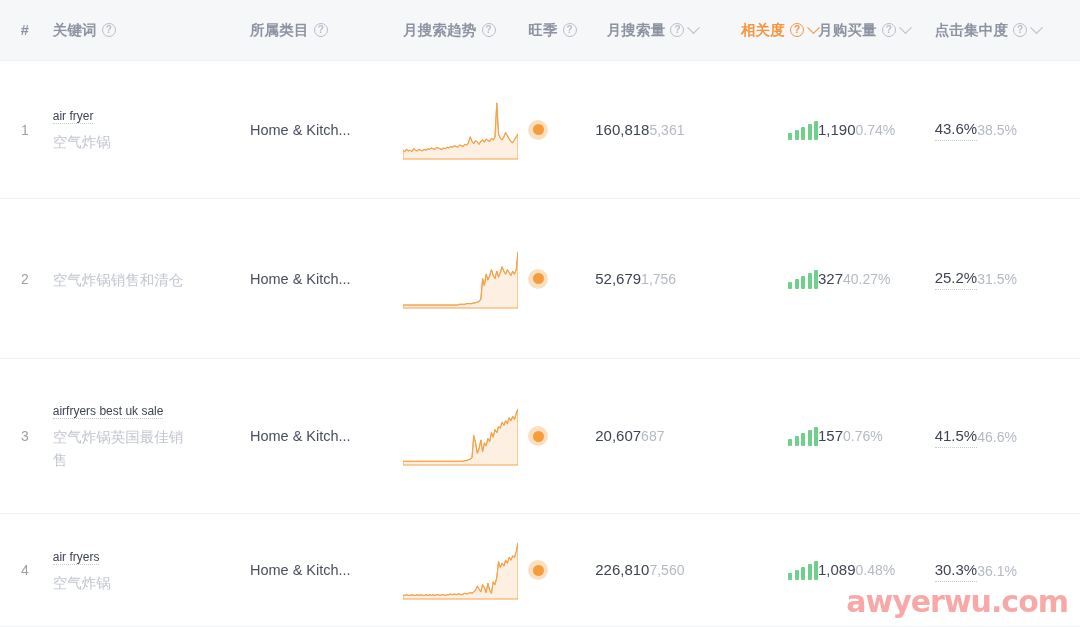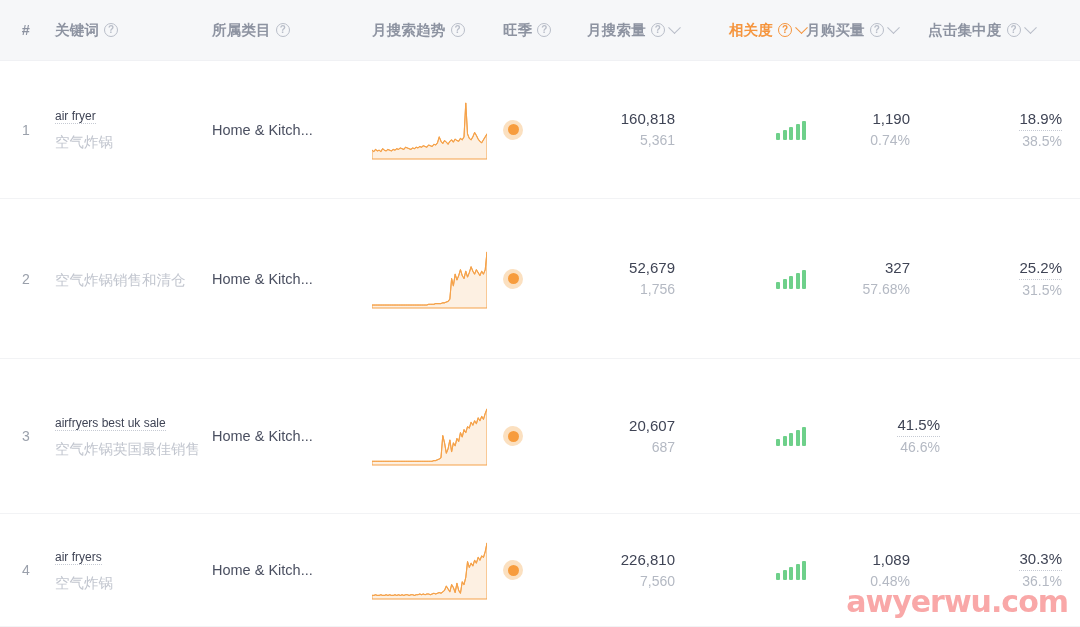--- a/index.html
+++ b/index.html
@@ -39,21 +39,21 @@
   .caret {
     margin-left: 5px; width: 9px; height: 9px;
     border-right: 1.6px solid #b9bec9; border-bottom: 1.6px solid #b9bec9;
     transform: rotate(45deg) translate(-2px,-2px);
   }
   .th.active .caret { border-color: #f5953e; }
 
   
   .c-idx   { width: 52px;  justify-content: center; }
   .c-kw    { width: 158px; padding-left: 3px; }
-  .c-cat   { width: 160px; padding-left: 2px; }
+  .c-cat   { width: 160px; padding-left: 2px; margin-left: 47px; }
   .c-trend { width: 133px; padding-left: 2px; }
   .c-seas  { width: 70px;  justify-content: flex-start; align-items: center; }
   .c-vol   { width: 120px; justify-content: center; }
   .c-rel   { width: 113px; justify-content: flex-end; }
   .c-buy   { width: 122px; justify-content: flex-start; }
   .c-clk   { width: 152px; justify-content: flex-start; }
 
   
   .row {
     display: flex; align-items: center;
@@ -87,21 +87,21 @@
     width: 20px; height: 20px; border-radius: 50%;
     background: #fbe0c0;
     display: flex; align-items: center; justify-content: center;
   }
   .season-dot i {
     width: 11px; height: 11px; border-radius: 50%;
     background: #f79c3d; display: block;
   }
 
   
-  .num-stack { display: flex; flex-direction: column; align-items: flex-end; width: 100%; padding-right: 18px; }
+  .num-stack { display: flex; flex-direction: row; align-items: flex-end; width: 100%; padding-right: 18px; }
   .num-main { font-size: 15px; color: #3f4455; line-height: 22px; }
   .num-sub  { font-size: 14px; color: #b4b9c3; line-height: 21px; }
   .num-main.dotted {
     border-bottom: 1px dotted #c6cad3; cursor: pointer; display:inline-block;
   }
 
   
   .bars { display: flex; align-items: flex-end; height: 20px; gap: 2.5px; padding-left: 22px; }
   .bars span { width: 4px; background: #6ed08a; border-radius: 1px; display:block; }
 
@@ -199,21 +199,21 @@
           </span>
         </div>
         <div class="cell c-buy">
           <span class="num-stack">
             <span class="num-main">1,190</span>
             <span class="num-sub">0.74%</span>
           </span>
         </div>
         <div class="cell c-clk">
           <span class="num-stack">
-            <span class="num-main dotted">18.9%</span>
+            <span class="num-main dotted">43.6%</span>
             <span class="num-sub">38.5%</span>
           </span>
         </div>
       </div>
       <div class="row" style="height: 160px;">
         <div class="cell c-idx">
           <span class="idx">2</span>
         </div>
         <div class="cell c-kw">
           <span class="kw-wrap"><span class="kw-cn">空气炸锅销售和清仓</span></span>
@@ -243,21 +243,21 @@
             <span style="height:7px"></span>
             <span style="height:10px"></span>
             <span style="height:13px"></span>
             <span style="height:16px"></span>
             <span style="height:19px"></span>
           </span>
         </div>
         <div class="cell c-buy">
           <span class="num-stack">
             <span class="num-main">327</span>
-            <span class="num-sub">57.68%</span>
+            <span class="num-sub">40.27%</span>
           </span>
         </div>
         <div class="cell c-clk">
           <span class="num-stack">
             <span class="num-main dotted">25.2%</span>
             <span class="num-sub">31.5%</span>
           </span>
         </div>
       </div>
       <div class="row" style="height: 155px;">
@@ -289,20 +289,26 @@
         </div>
         <div class="cell c-rel">
           <span class="bars">
             <span style="height:7px"></span>
             <span style="height:10px"></span>
             <span style="height:13px"></span>
             <span style="height:16px"></span>
             <span style="height:19px"></span>
           </span>
         </div>
+        <div class="cell c-buy">
+          <span class="num-stack">
+            <span class="num-main">157</span>
+            <span class="num-sub">0.76%</span>
+          </span>
+        </div>
         <div class="cell c-clk">
           <span class="num-stack">
             <span class="num-main dotted">41.5%</span>
             <span class="num-sub">46.6%</span>
           </span>
         </div>
       </div>
       <div class="row" style="height: 113px;">
         <div class="cell c-idx">
           <span class="idx">4</span>

